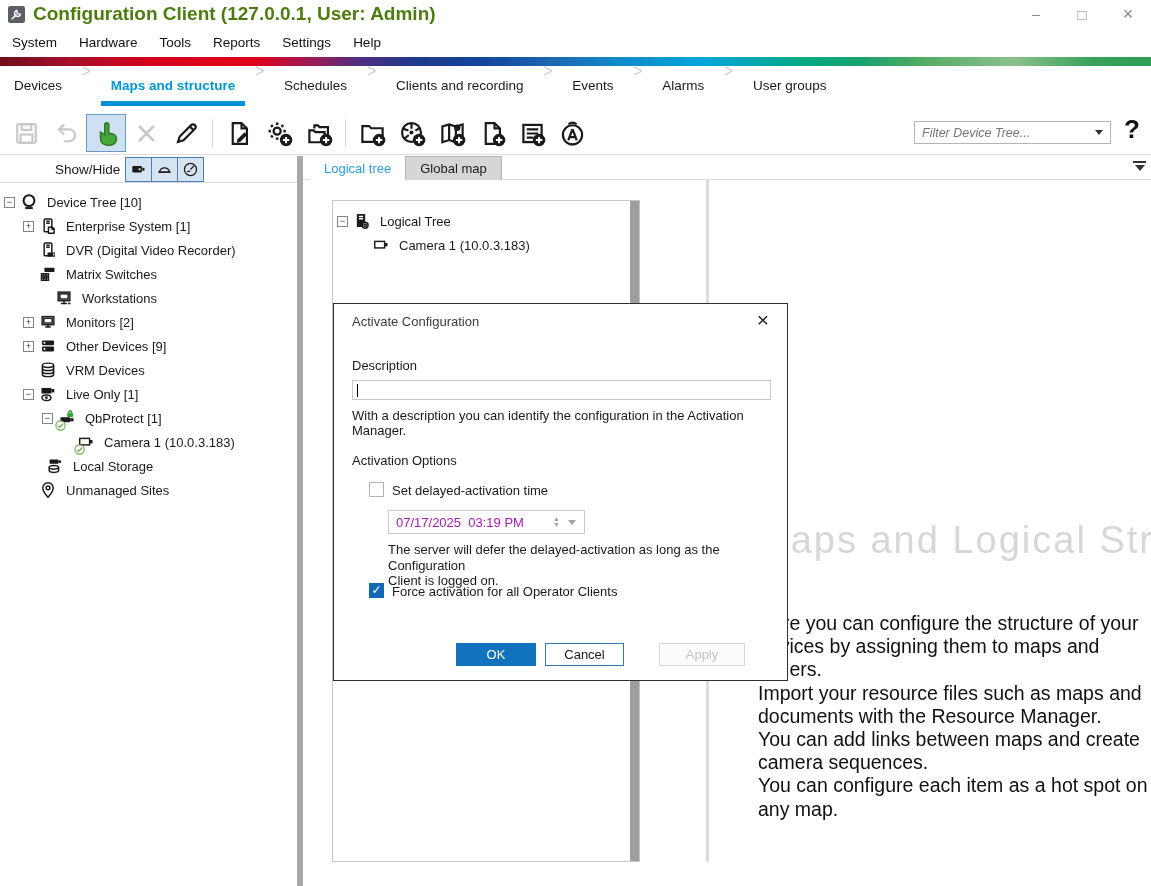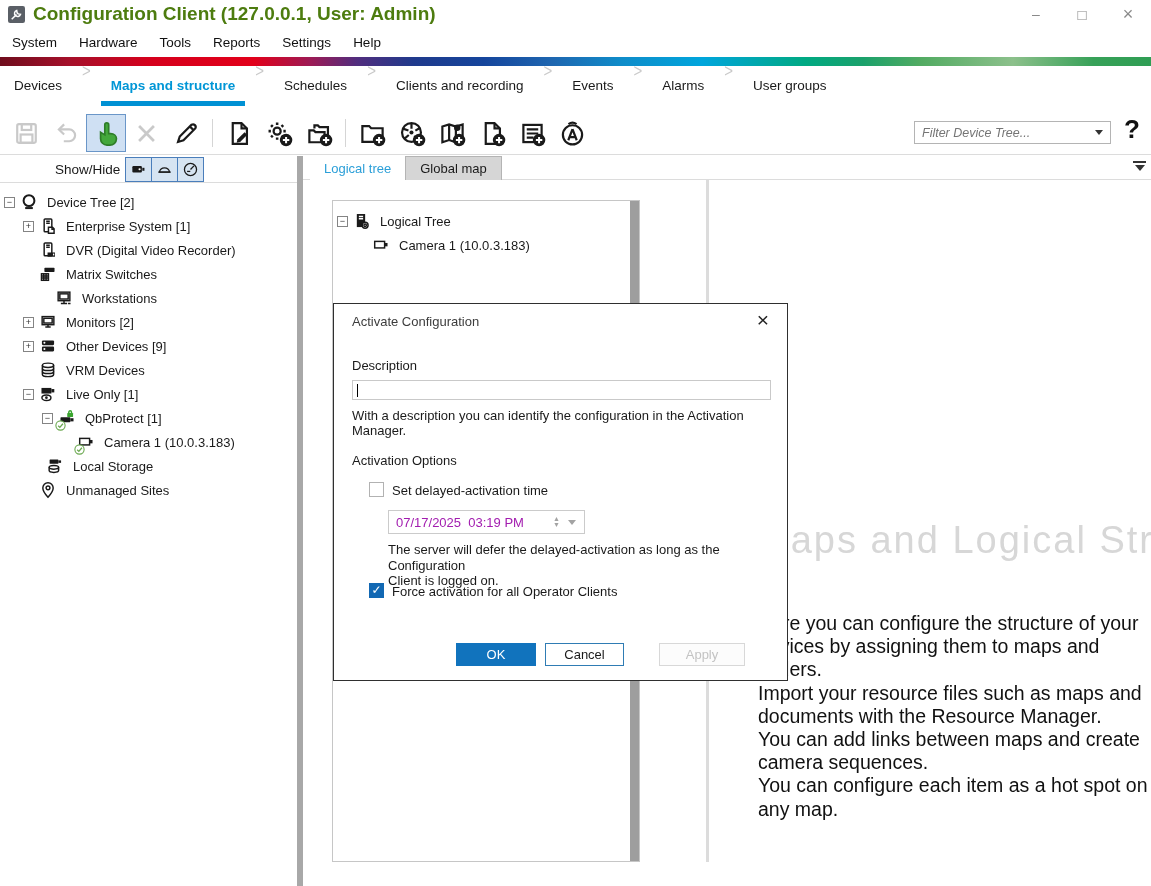--- a/index.html
+++ b/index.html
@@ -324,21 +324,21 @@
           </div>
         </div>
     </div>
     <div class="tree" id="deviceTree">
         <div class="tree-row" style="padding-left: 4px;">
           <span class="expander">−</span>
           <span class="t-icon"><svg viewBox="0 0 16 16">
               <circle cx="8" cy="6.8" r="4.8" stroke-width="1.8"></circle>
               <path d="M4.6 13.4h6.8" stroke-width="1.8"></path>
             </svg></span>
-          <span class="t-label">Device Tree [2]</span>
+          <span class="t-label">Device Tree [10]</span>
         </div>
         <div class="tree-row" style="padding-left: 23px;">
           <span class="expander">+</span>
           <span class="t-icon"><svg viewBox="0 0 16 16">
               <rect x="4.6" y="1.8" width="6.8" height="11.4" rx="0.8"></rect>
               <path d="M6.4 3.8h3.2M6.4 5.6h3.2"></path>
               <path d="M8.4 9.2h3.6l1.4 1.4v3.8H8.4z" fill="#fff"></path>
               <path d="M11.6 9.2v1.6h1.8"></path>
             </svg></span>
           <span class="t-label">Enterprise System [1]</span>

